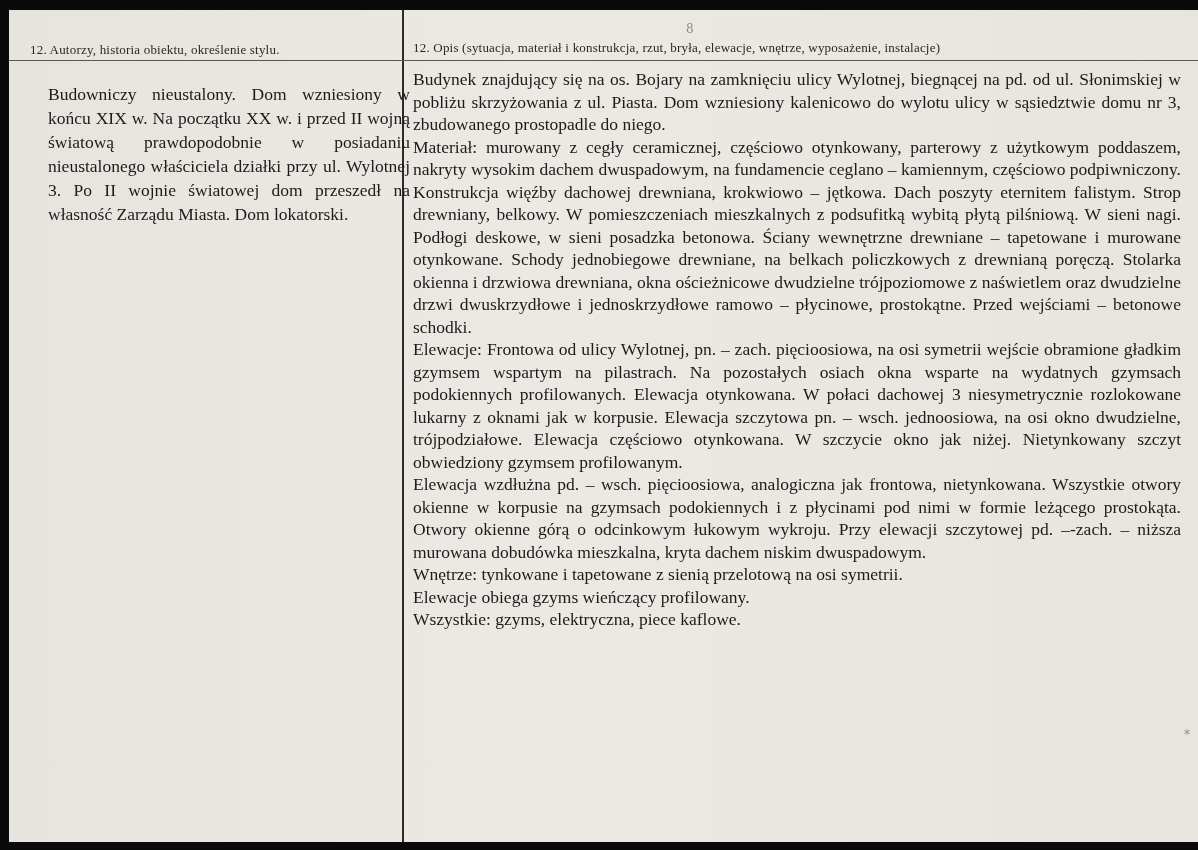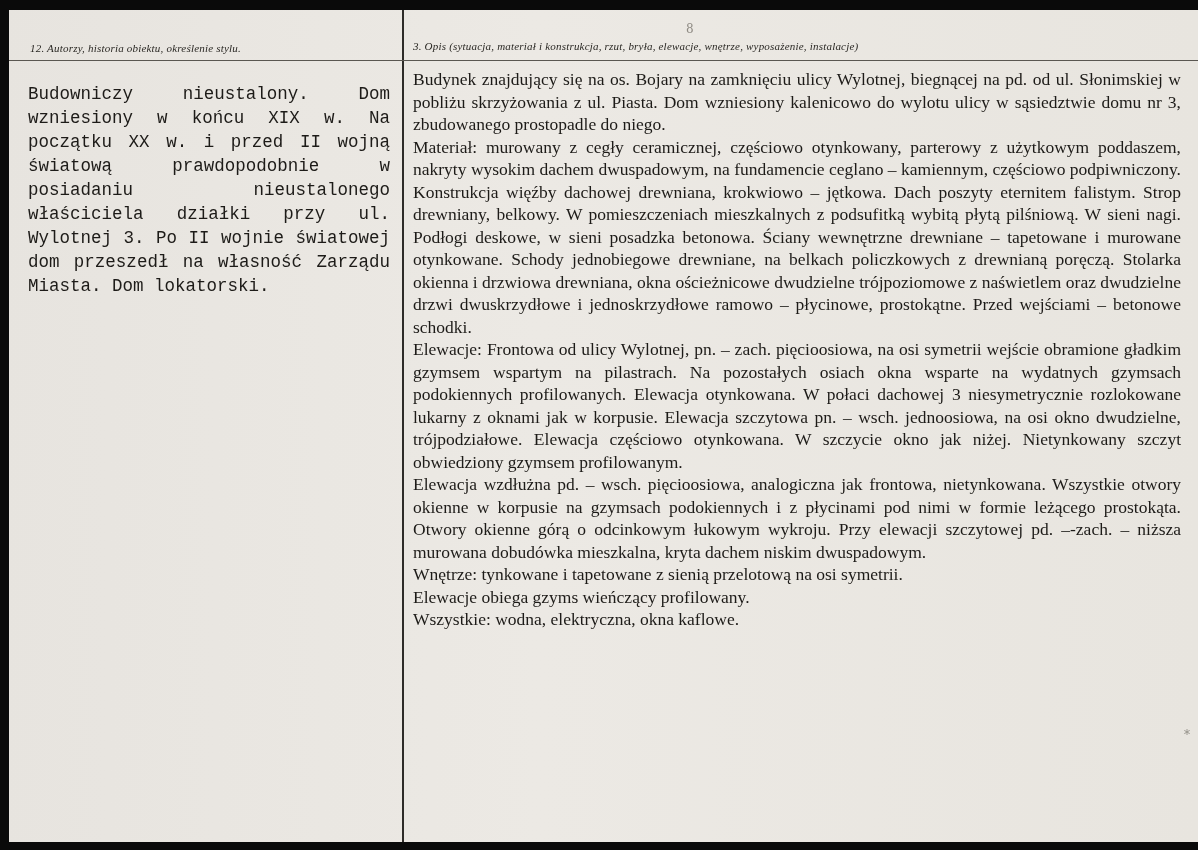--- a/index.html
+++ b/index.html
@@ -12,34 +12,33 @@
     overflow:hidden;
   }
   .bar{position:absolute;background:#0a0a0a;}
   .bar-top{left:0;top:0;width:1198px;height:10px;}
   .bar-bottom{left:0;top:842px;width:1198px;height:8px;}
   .bar-left{left:0;top:0;width:9px;height:850px;}
   .divider-v{position:absolute;left:402px;top:10px;width:2px;height:832px;background:#2e2c29;}
   .rule-h{position:absolute;left:9px;top:60px;width:1189px;height:1px;background:#5a5751;}
   .field-label{
     position:absolute;
-    font-size:11px;
+    font-size:13px;
     letter-spacing:.2px;
     color:#2a2824;
-    font-style:italic;
   }
   .label-left{left:30px;top:42px;width:360px;}
   .label-right{left:413px;top:40px;width:775px;}
   .col{
     position:absolute;
     font-size:17.5px;
     line-height:22.5px;
     text-align:justify;
   }
-  .col-left{left:28px;top:82px;width:362px;line-height:24px;font-family:Liberation Mono, monospace;}
+  .col-left{left:48px;top:82px;width:362px;line-height:24px;}
   .col-right{left:413px;top:68px;width:768px;}
   .para{margin:0;}
   .u{text-underline-offset:2px;}
   .artifact{
     position:absolute;
     font-size:12px;
     color:#8e8a83;
     font-family:"DejaVu Serif",serif;
   }
   .artifact-top{left:686px;top:22px;}
@@ -55,29 +54,29 @@
   <div class="bar bar-left"></div>
 
   <div class="artifact artifact-top">8</div>
   <div class="artifact artifact-right">*</div>
 
   <div class="divider-v"></div>
   <div class="rule-h"></div>
 
   <div class="field-label label-left">12. Autorzy, historia obiektu, określenie stylu.</div>
 
-  <div class="field-label label-right">3. Opis (sytuacja, materiał i konstrukcja, rzut, bryła, elewacje, wnętrze, wyposażenie, instalacje)</div>
+  <div class="field-label label-right">12. Opis (sytuacja, materiał i konstrukcja, rzut, bryła, elewacje, wnętrze, wyposażenie, instalacje)</div>
 
   <div class="col col-left" id="left-col">
       <div class="para"><span>Budowniczy nieustalony. Dom wzniesiony w końcu XIX w. Na początku XX w. i przed II wojną światową prawdopodobnie w posiadaniu nieustalonego właściciela działki przy ul. Wylotnej 3. Po II wojnie światowej dom przeszedł na własność Zarządu Miasta. Dom lokatorski.</span></div>
     </div>
 
   <div class="col col-right" id="right-col">
       <div class="para"><span>Budynek znajdujący się na os. Bojary na zamknięciu ulicy Wylotnej, biegnącej na pd. od ul. Słonimskiej w pobliżu skrzyżowania z ul. Piasta. Dom wzniesiony kalenicowo do wylotu ulicy w sąsiedztwie domu nr 3, zbudowanego prostopadle do niego.</span></div>
       <div class="para"><span class="u">Materiał:</span><span> murowany z cegły ceramicznej, częściowo otynkowany, parterowy z użytkowym poddaszem, nakryty wysokim dachem dwuspadowym, na fundamencie ceglano – kamiennym, częściowo podpiwniczony. Konstrukcja więźby dachowej drewniana, krokwiowo – jętkowa. Dach poszyty eternitem falistym. Strop drewniany, belkowy. W pomieszczeniach mieszkalnych z podsufitką wybitą płytą pilśniową. W sieni nagi. Podłogi deskowe, w sieni posadzka betonowa. Ściany wewnętrzne drewniane – tapetowane i murowane otynkowane. Schody jednobiegowe drewniane, na belkach policzkowych z drewnianą poręczą. Stolarka okienna i drzwiowa drewniana, okna ościeżnicowe dwudzielne trójpoziomowe z naświetlem oraz dwudzielne drzwi dwuskrzydłowe i jednoskrzydłowe ramowo – płycinowe, prostokątne. Przed wejściami – betonowe schodki.</span></div>
       <div class="para"><span class="u">Elewacje:</span><span> </span><span class="u">Frontowa od ulicy Wylotnej, pn. – zach.</span><span> pięcioosiowa, na osi symetrii wejście obramione gładkim gzymsem wspartym na pilastrach. Na pozostałych osiach okna wsparte na wydatnych gzymsach podokiennych profilowanych. Elewacja otynkowana. W połaci dachowej 3 niesymetrycznie rozlokowane lukarny z oknami jak w korpusie. </span><span class="u">Elewacja szczytowa pn. – wsch.</span><span> jednoosiowa, na osi okno dwudzielne, trójpodziałowe. Elewacja częściowo otynkowana. W szczycie okno jak niżej. Nietynkowany szczyt obwiedziony gzymsem profilowanym.</span></div>
       <div class="para"><span class="u">Elewacja wzdłużna pd. – wsch.</span><span> pięcioosiowa, analogiczna jak frontowa, nietynkowana. Wszystkie otwory okienne w korpusie na gzymsach podokiennych i z płycinami pod nimi w formie leżącego prostokąta. Otwory okienne górą o odcinkowym łukowym wykroju. Przy elewacji szczytowej pd. –-zach. – niższa murowana dobudówka mieszkalna, kryta dachem niskim dwuspadowym.</span></div>
       <div class="para"><span class="u">Wnętrze:</span><span> tynkowane i tapetowane z sienią przelotową na osi symetrii.</span></div>
       <div class="para"><span>Elewacje obiega gzyms wieńczący profilowany.</span></div>
-      <div class="para"><span class="u">Wszystkie:</span><span> wodna, elektryczna, okna kaflowe.</span></div>
+      <div class="para"><span class="u">Wszystkie:</span><span> gzyms, elektryczna, piece kaflowe.</span></div>
     </div>
 
 </div>
 
 </body></html>

